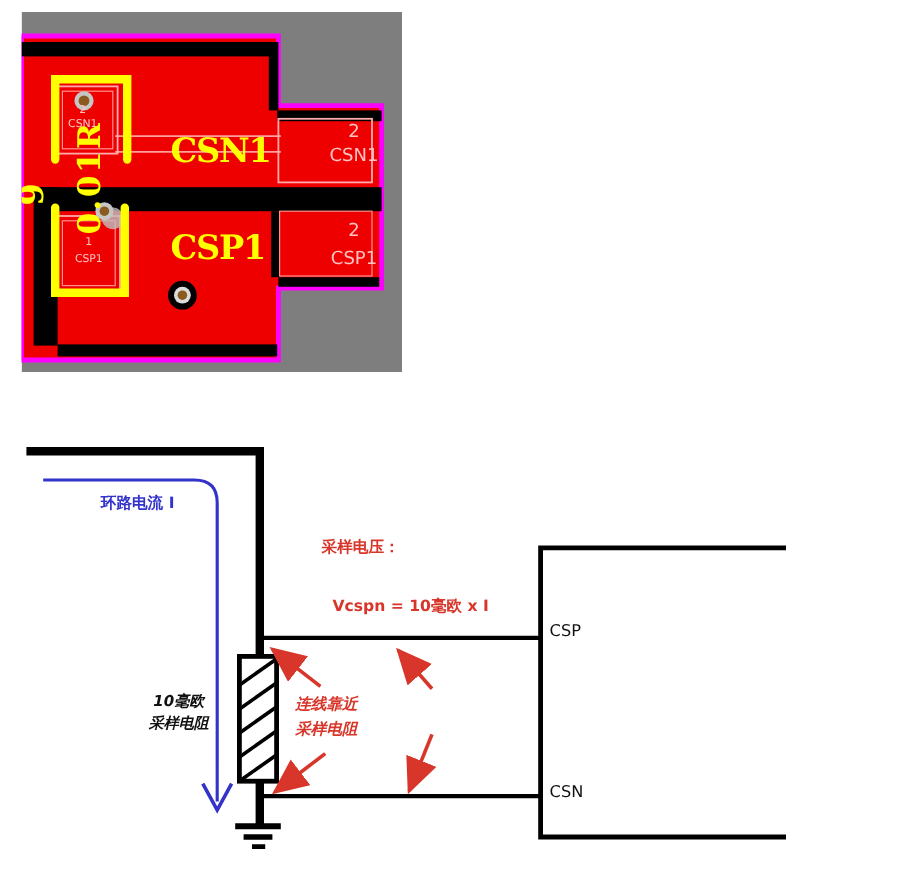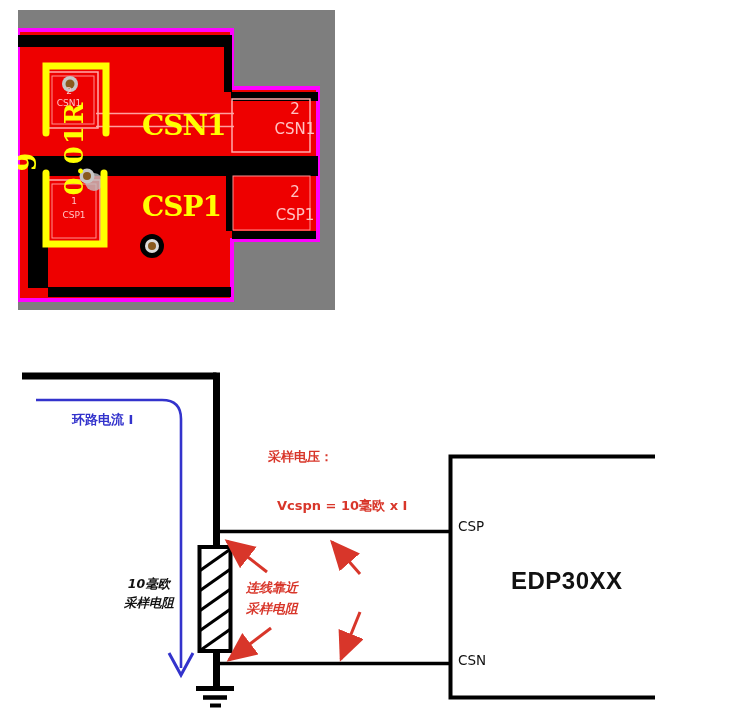--- a/index.html
+++ b/index.html
@@ -156,36 +156,35 @@
       <path class="blue-line" d="M36 400 H162 Q181 400 181 419 V668"></path>
       <path class="blue-head" d="M169 653 L181 675 L193 653"></path>
     </g>
 
     <line class="red-arrow" marker-end="url(#ah)" x1="267" y1="572" x2="227" y2="541"></line>
     <line class="red-arrow" marker-end="url(#ah)" x1="271" y1="628" x2="229" y2="660"></line>
     <line class="red-arrow" marker-end="url(#ah)" x1="360" y1="574" x2="332" y2="542"></line>
     <line class="red-arrow" marker-end="url(#ah)" x1="360" y1="612" x2="341" y2="659"></line>
   </svg>
 
-  <div class="lbl blue-lbl" style="left:72px;top:413px">环路电流 I</div>
+  <div class="lbl blue-lbl" style="left:84px;top:413px">环路电流 I</div>
 
   <div class="lbl red-lbl" style="left:268px;top:450px">采样电压：</div>
   <div class="lbl red-lbl" style="left:277px;top:499px">Vcspn = 10毫欧 x I</div>
 
   <div class="lbl black-lbl stack" style="left:118px;top:574px;width:62px;text-align:center;line-height:19px">
     <div>10毫欧</div>
     <div>采样电阻</div>
   </div>
 
   <div class="lbl red-lbl stack" style="left:246px;top:578px">
     <div>连线靠近</div>
     <div>采样电阻</div>
   </div>
 
   <div class="lbl red-lbl stack" style="left:318px;top:574px">
   </div>
 
   <div class="lbl pin-lbl" style="left:458px;top:520px">CSP</div>
   <div class="lbl pin-lbl" style="left:458px;top:654px">CSN</div>
 
-  <div class="lbl chip-lbl" style="left:511px;top:569px">EDP30XX</div>
 
 </div>
 
 </body></html>

